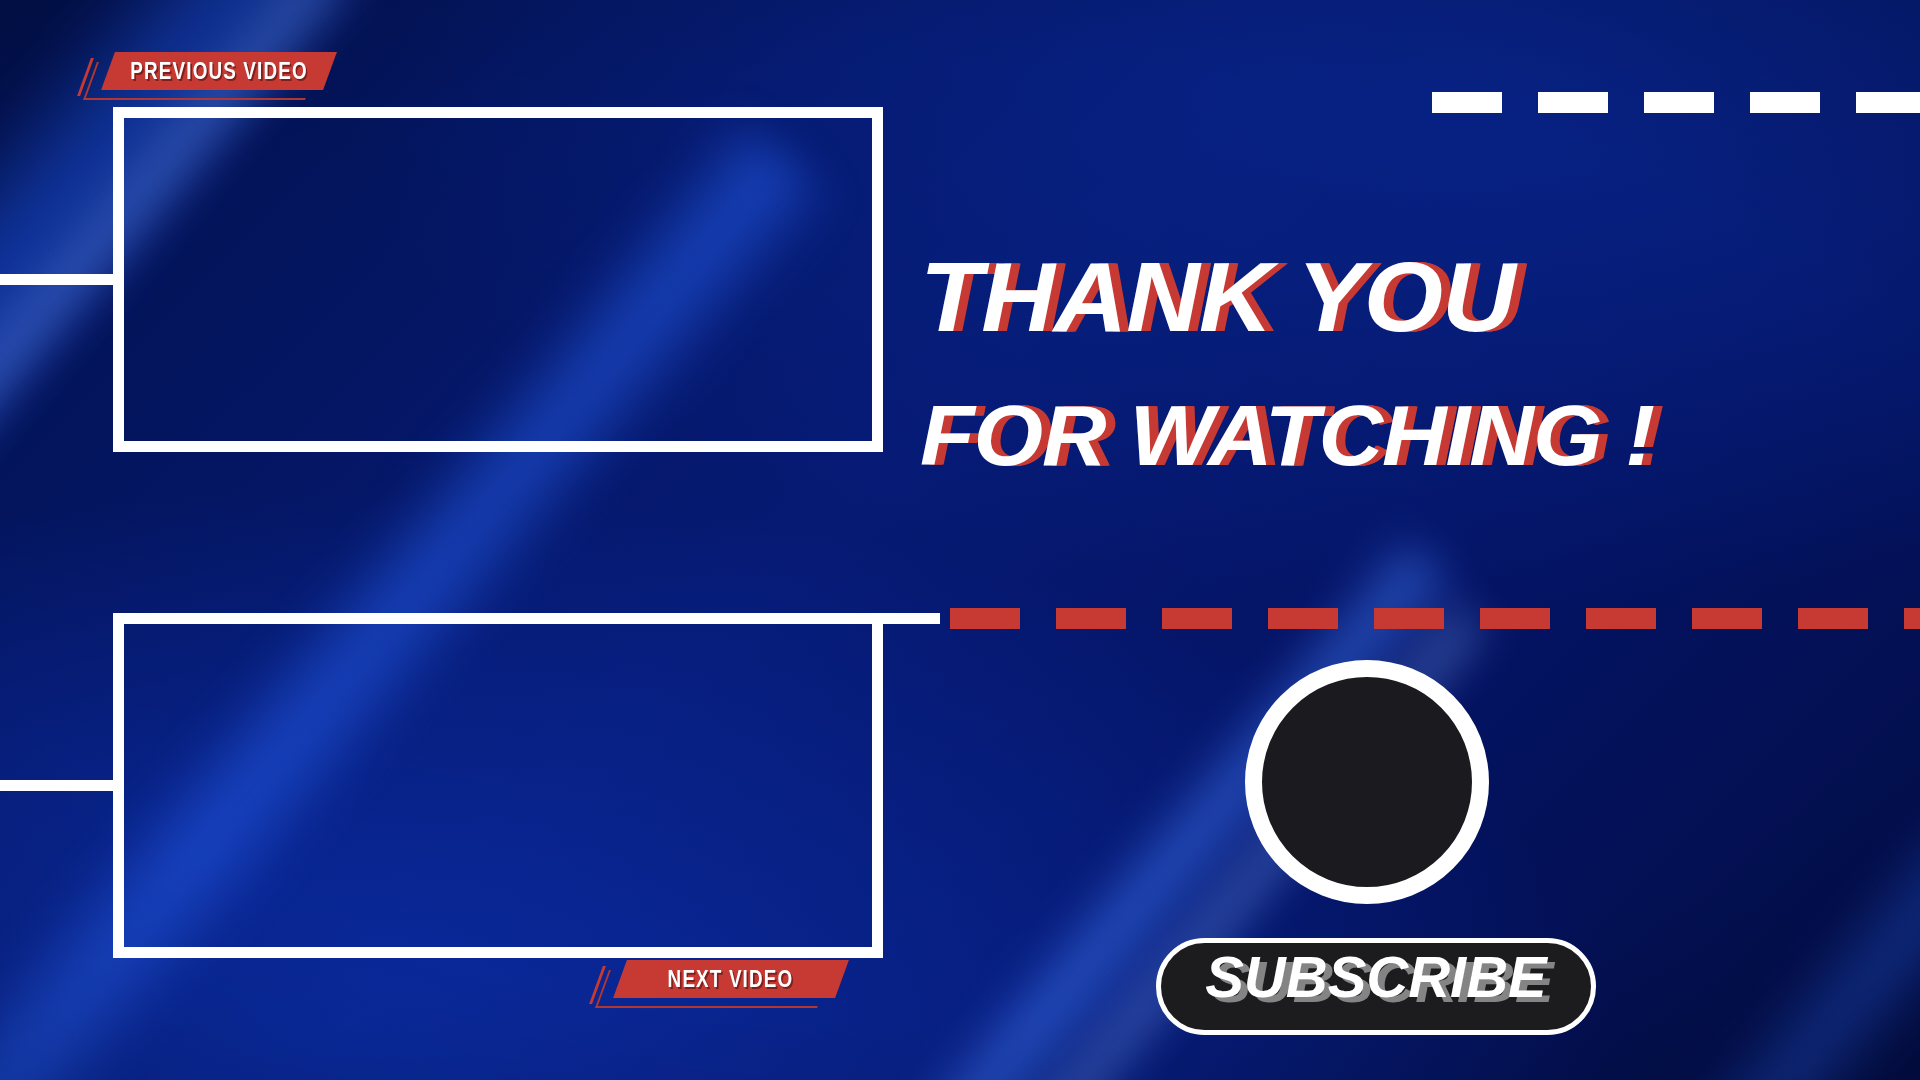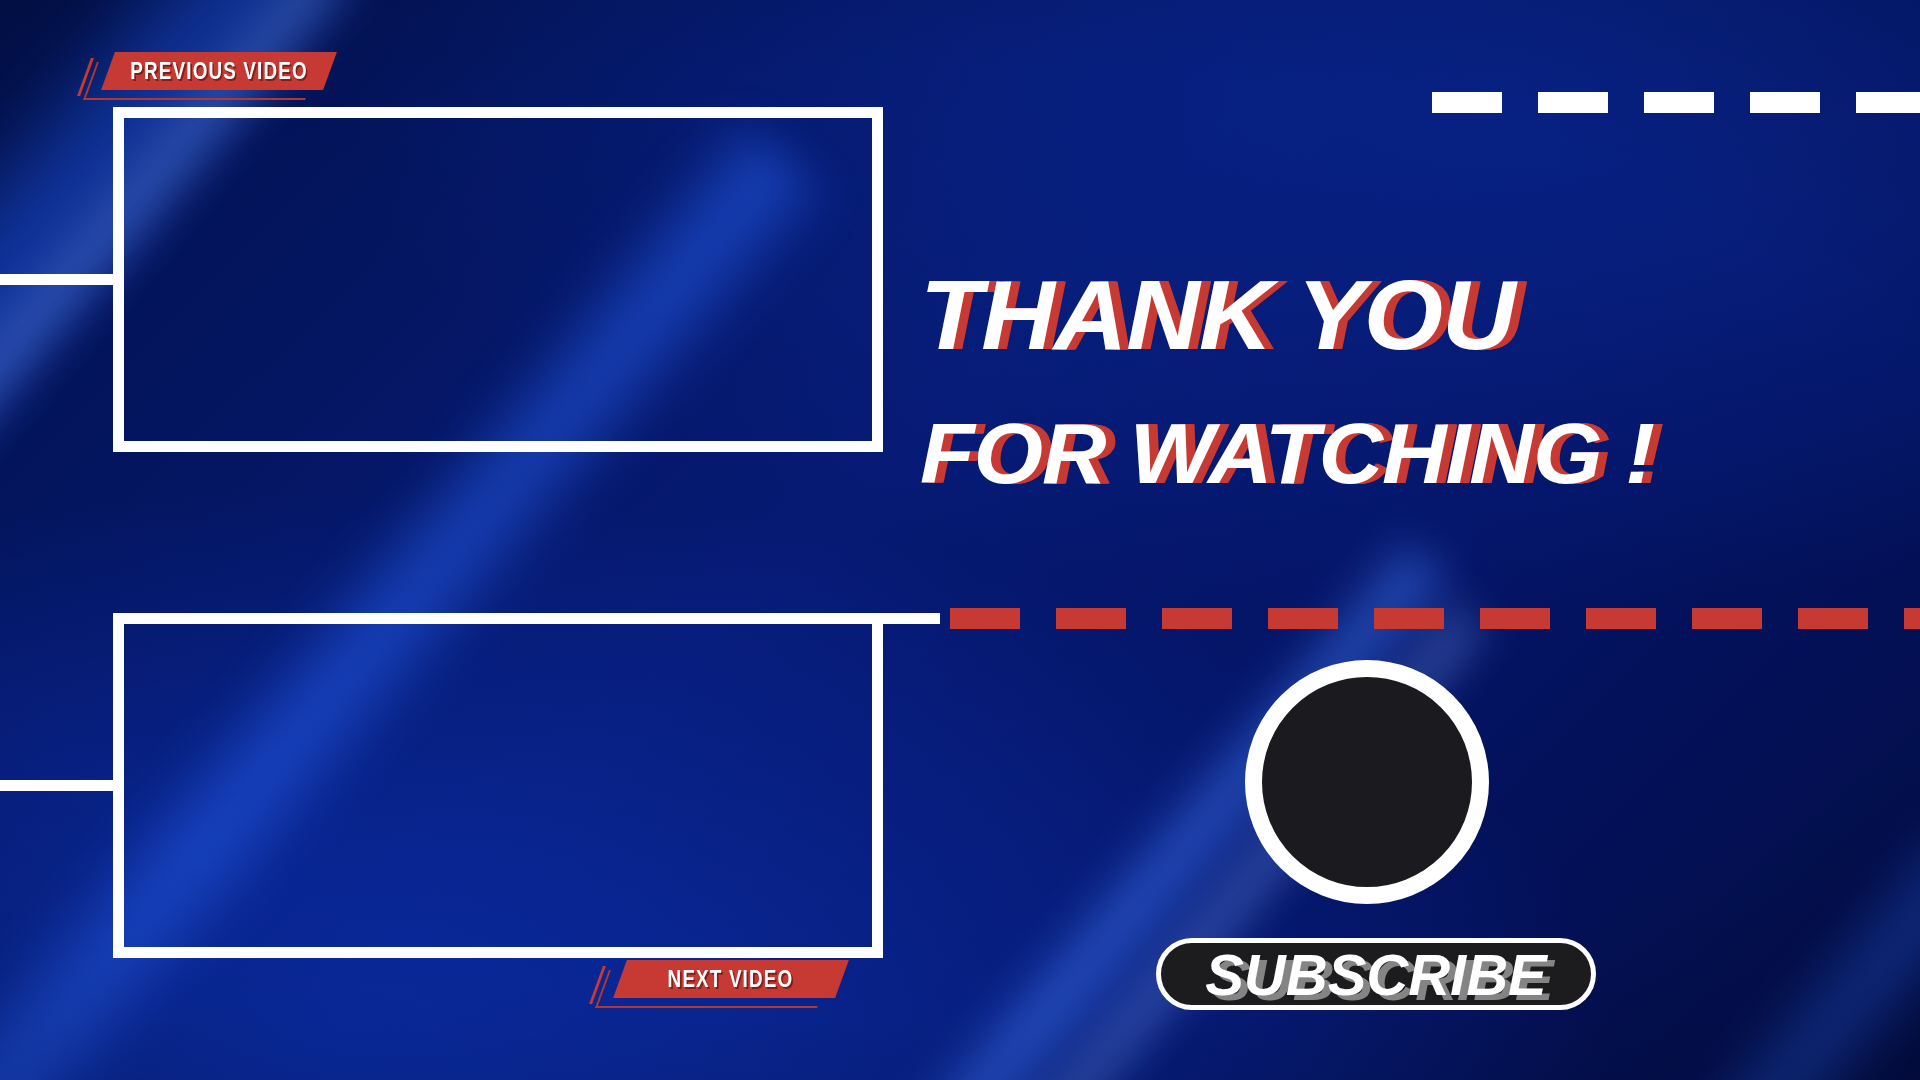--- a/index.html
+++ b/index.html
@@ -148,21 +148,21 @@
   .dash { height: 21px; margin-right: 36px; }
   #dash-top { left: 1432px; top: 92px; }
   #dash-top .dash { width: 70px; background: #ffffff; }
   #dash-mid { left: 950px; top: 608px; }
   #dash-mid .dash { width: 70px; background: #c63a33; }
 
   
   #headline {
     position: absolute;
     left: 920px;
-    top: 266px;
+    top: 248px;
     width: 940px;
   }
   .headline-line {
     position: relative;
     font-weight: 700;
     font-style: italic;
     color: #ffffff;
     white-space: nowrap;
     letter-spacing: -1px;
     line-height: 1.02;
@@ -185,27 +185,27 @@
     border-radius: 50%;
     background: #1b1b1f;
     border: 17px solid #ffffff;
     box-sizing: border-box;
   }
   #subscribe-button {
     position: absolute;
     left: 1156px;
     top: 938px;
     width: 440px;
-    height: 72px;
+    height: 97px;
     border-radius: 52px;
     background: #1c1c1e;
     border: 5px solid #ffffff;
     box-sizing: border-box;
     display: flex;
-    align-items: center;
+    align-items: flex-start;
     justify-content: center;
     cursor: pointer;
   }
   #subscribe-label {
     color: #ffffff;
     font-weight: 700;
     font-style: italic;
     font-size: 58px;
     letter-spacing: 0px;
     text-shadow: 7px 5px 0 rgba(150,150,150,.85);

